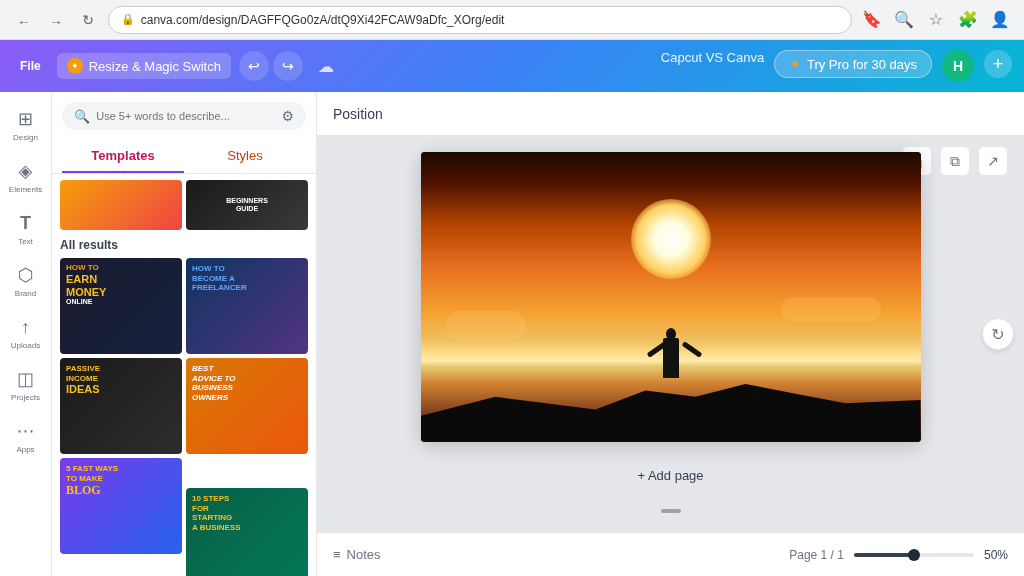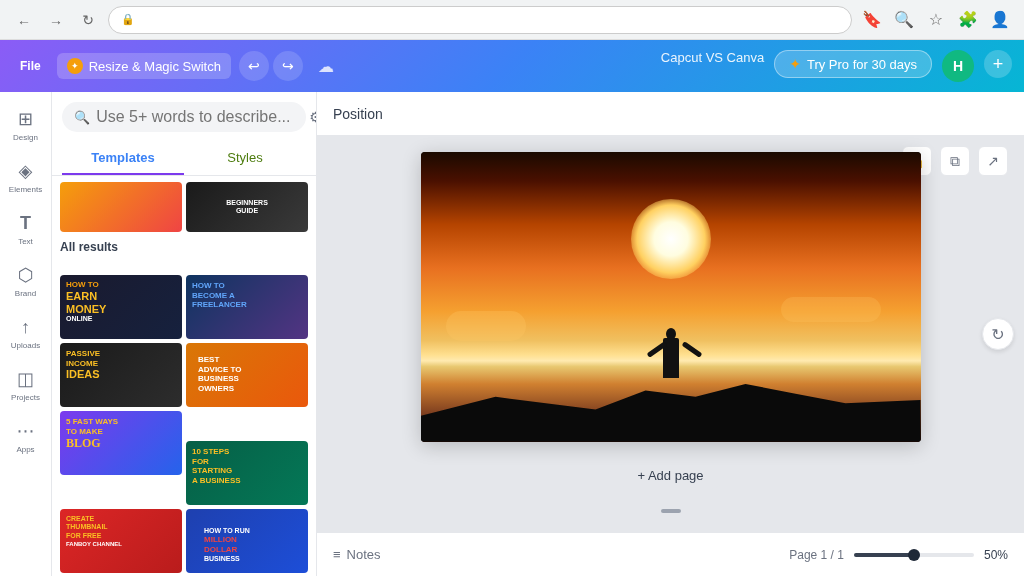--- a/index.html
+++ b/index.html
@@ -226,44 +226,44 @@
       gap: 6px;
     }
     .search-icon-sm {
       color: #9ca3af;
       font-size: 13px;
     }
     .search-input {
       flex: 1;
       border: none;
       background: none;
-      font-size: 16px;
+      font-size: 11px;
       color: #6b7280;
       outline: none;
     }
     .filter-icon {
       color: #6b7280;
       font-size: 14px;
       cursor: pointer;
     }
     .tab-row {
       display: flex;
       border-bottom: 1px solid #e5e7eb;
       padding: 0 10px;
     }
     .tab-item {
       flex: 1;
       text-align: center;
       padding: 8px 0;
       font-size: 13px;
       cursor: pointer;
-      color: #4d7c0f;
+      color: #c2410c;
     }
     .tab-item.active {
-      color: #3b82f6;
+      color: #be185d;
       border-bottom: 2px solid #7C3AED;
       font-weight: 600;
     }
     .templates-scroll {
       flex: 1;
       overflow-y: auto;
       overflow-x: hidden;
       padding: 0 8px 8px;
     }
     .templates-scroll::-webkit-scrollbar { width: 4px; }
@@ -283,29 +283,29 @@
       overflow: hidden;
       cursor: pointer;
     }
     .thumb-yellow { background: linear-gradient(135deg, #F59E0B, #EF4444); }
     .thumb-dark { background: linear-gradient(135deg, #1F2937, #374151); }
 
     .section-label {
       font-size: 12px;
       font-weight: 600;
       color: #374151;
-      margin: 6px 0 21px;
+      margin: 6px 0 6px;
     }
     .template-grid {
       display: grid;
       grid-template-columns: 1fr 1fr;
       gap: 4px;
     }
     .template-card {
-      height: 64px;
+      height: 96px;
       border-radius: 4px;
       overflow: hidden;
       cursor: pointer;
       position: relative;
     }
 
     
     .tc-1 { background: linear-gradient(135deg, #1a1a2e, #16213e); }
     .tc-2 { background: linear-gradient(135deg, #0f3460, #533483); }
     .tc-3 { background: linear-gradient(135deg, #1a1a1a, #2d2d2d); }
@@ -570,20 +570,21 @@
   </style>
 </head>
 <body>
 
 <div class="browser-bar">
   <button class="browser-nav-btn">←</button>
   <button class="browser-nav-btn">→</button>
   <button class="browser-nav-btn">↻</button>
   <div class="browser-url-bar">
     <span style="font-size:11px;color:#666;">🔒</span>
+    <span style="font-size:12px;color:#333;">canva.com/design/DAGFFQGo0zA/dtQ9Xi42FCAW9aDfc_XOrg/edit</span>
   </div>
   <div class="browser-actions">
     <div class="browser-action-icon">🔖</div>
     <div class="browser-action-icon">🔍</div>
     <div class="browser-action-icon">☆</div>
     <div class="browser-action-icon">🧩</div>
     <div class="browser-action-icon">👤</div>
   </div>
 </div>
 
@@ -679,21 +680,21 @@
               <div style="color:#60a5fa;font-size:8px;font-weight:800;text-transform:uppercase;line-height:1.2;">HOW TO<br>BECOME A<br>FREELANCER</div>
             </div>
           </div>
 
           <div class="template-card tc-3">
             <div style="padding:6px;">
               <div style="color:#fbbf24;font-size:8px;font-weight:800;text-transform:uppercase;line-height:1.2;">PASSIVE<br>INCOME<br><span style="font-size:11px;">IDEAS</span></div>
             </div>
           </div>
           <div class="template-card tc-4">
-            <div style="padding:12px;">
+            <div style="padding:6px;font-style:italic;">
               <div style="color:white;font-size:8px;font-weight:800;text-transform:uppercase;line-height:1.2;">BEST<br>ADVICE TO<br>BUSINESS<br>OWNERS</div>
             </div>
           </div>
 
           <div class="template-card tc-5">
             <div style="padding:6px;">
               <div style="color:#fbbf24;font-size:8px;font-weight:800;text-transform:uppercase;line-height:1.2;">5 FAST WAYS<br>TO MAKE<br><span style="font-size:12px;color:#fbbf24;font-family:Liberation Serif, serif;">BLOG</span></div>
             </div>
           </div>
           <div class="template-card tc-6">

